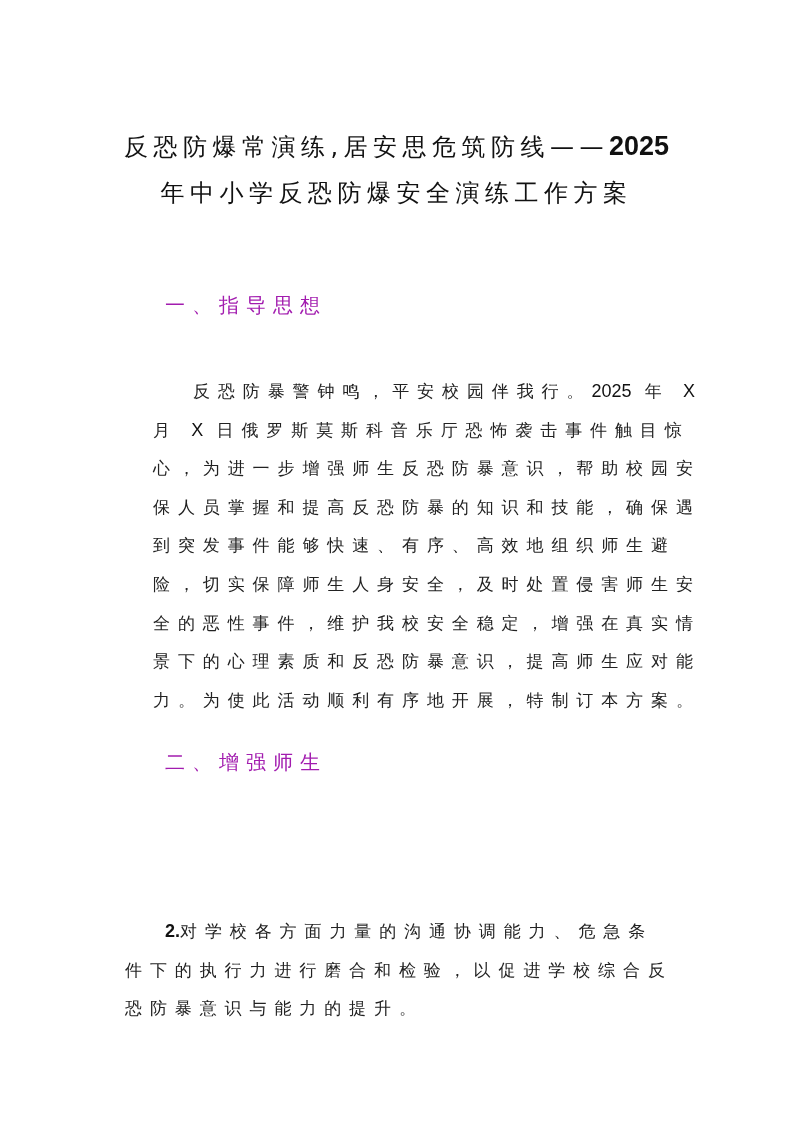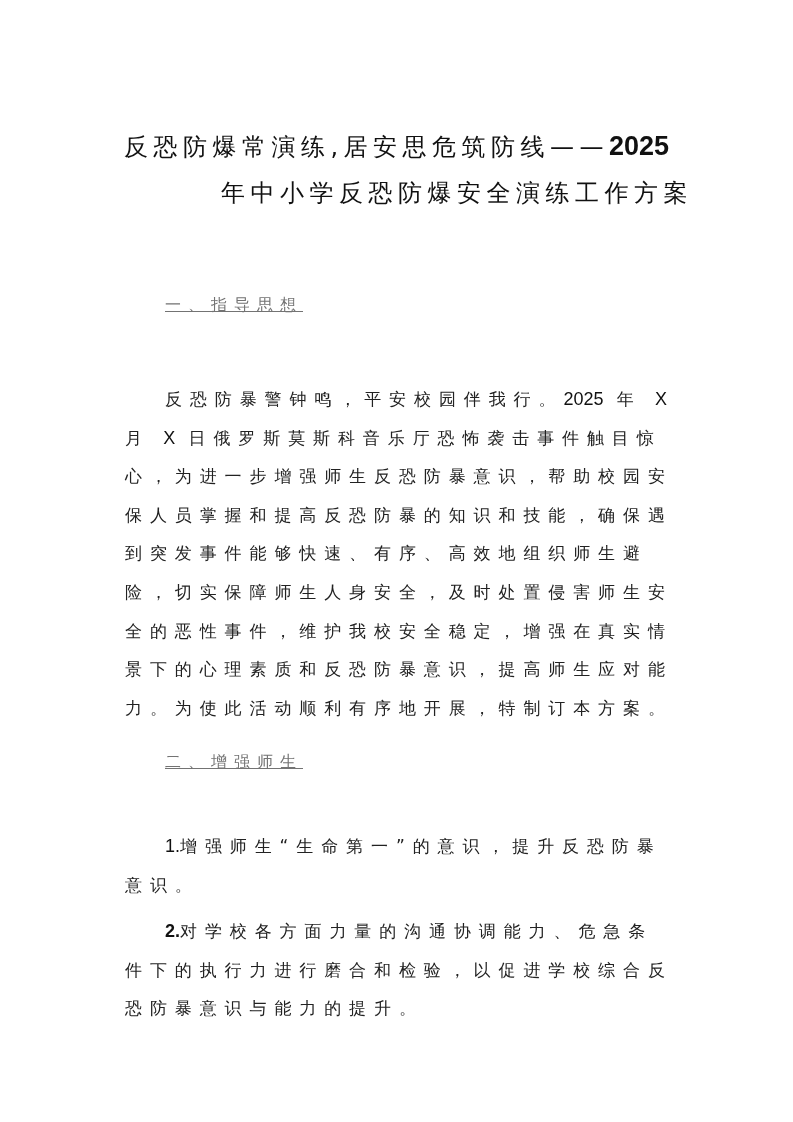--- a/index.html
+++ b/index.html
@@ -3,37 +3,36 @@
   <meta charset="utf-8">
   <style>
     html, body { margin: 0; padding: 0; background: #ffffff; }
     body { width: 793px; height: 1122px; position: relative; overflow: hidden;
            font-family: "DejaVu Sans", "Liberation Sans", sans-serif; color: #1a1a1a; }
     .page { position: absolute; left: 0; top: 0; width: 793px; height: 1006px; background: #fff; }
     .title { position: absolute; left: 100px; width: 593px; text-align: center;
              font-size: 24px; letter-spacing: 5.5px; line-height: 30px; color: #111; }
     .title .num { font-family: "Liberation Sans", sans-serif; font-weight: bold; letter-spacing: 0; font-size: 27px; }
     .title.l1 { top: 131px; }
-    .title.l2 { top: 178px; text-align: right; }
-    .heading { position: absolute; left: 165px; font-size: 16px; letter-spacing: 7px; line-height: 24px; color: #737373; text-decoration: underline; }
+    .title.l2 { top: 178px; }
+    .heading { position: absolute; left: 165px; font-size: 20px; letter-spacing: 7px; line-height: 24px; color: #a21caf; }
     .para { position: absolute; left: 125px; width: 552px; font-size: 17px; letter-spacing: 7.9px;
             line-height: 38.6px; color: #222; text-indent: 40px; }
     .para .latin { font-family: "Liberation Sans", sans-serif; letter-spacing: 0; font-size: 18px; color: #111; }
   </style>
 </head>
 <body>
 
 <div class="page">
 
   <div class="title l1"><span>反恐防爆常演练,居安思危筑防线——</span><span class="num">2025</span></div>
   <div class="title l2">年中小学反恐防爆安全演练工作方案</div>
 
   <div class="heading" style="top:293px;">一、指导思想</div>
 
-  <div class="para" style="top:380px;"><span>反恐防暴警钟鸣，平安校园伴我行。</span><span class="latin">2025</span><span> 年 </span><span class="latin">X</span><span> 月 </span><span class="latin">X</span><span> 日俄罗斯莫斯科音乐厅恐怖袭击事件触目惊心，为进一步增强师生反恐防暴意识，帮助校园安保人员掌握和提高反恐防暴的知识和技能，确保遇到突发事件能够快速、有序、高效地组织师生避险，切实保障师生人身安全，及时处置侵害师生安全的恶性事件，维护我校安全稳定，增强在真实情景下的心理素质和反恐防暴意识，提高师生应对能力。为使此活动顺利有序地开展，特制订本方案。</span></div>
+  <div class="para" style="top:372px;margin-left:28px;"><span>反恐防暴警钟鸣，平安校园伴我行。</span><span class="latin">2025</span><span> 年 </span><span class="latin">X</span><span> 月 </span><span class="latin">X</span><span> 日俄罗斯莫斯科音乐厅恐怖袭击事件触目惊心，为进一步增强师生反恐防暴意识，帮助校园安保人员掌握和提高反恐防暴的知识和技能，确保遇到突发事件能够快速、有序、高效地组织师生避险，切实保障师生人身安全，及时处置侵害师生安全的恶性事件，维护我校安全稳定，增强在真实情景下的心理素质和反恐防暴意识，提高师生应对能力。为使此活动顺利有序地开展，特制订本方案。</span></div>
 
   <div class="heading" style="top:750px;">二、增强师生</div>
 
-  <div class="para" style="top:827px;"><span class="latin">1.</span><span>增强师生“生命第一”的意识，提升反恐防暴意识。</span></div>
 
   <div class="para" style="top:912px;"><span class="latin" style="font-weight:bold;">2.</span><span>对学校各方面力量的沟通协调能力、危急条件下的执行力进行磨合和检验，以促进学校综合反恐防暴意识与能力的提升。</span></div>
 
 </div>
 
 </body></html>

